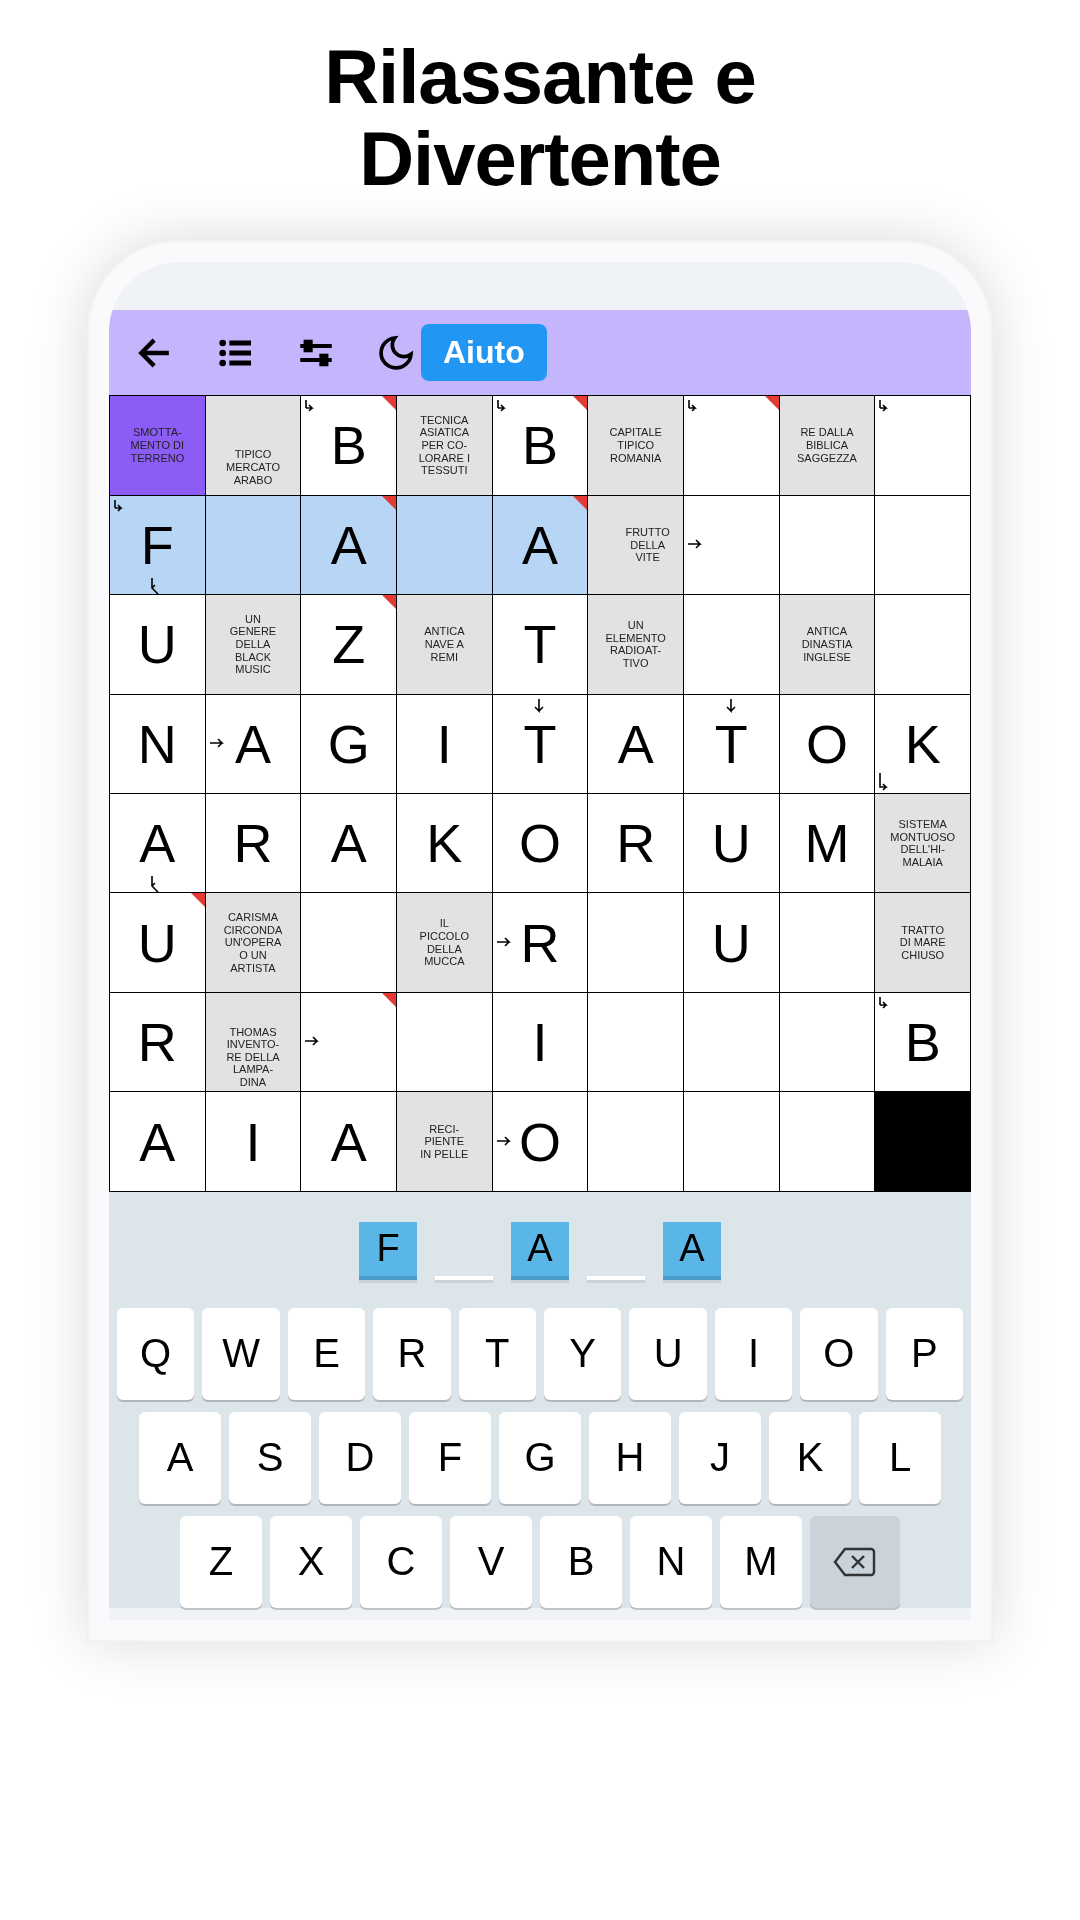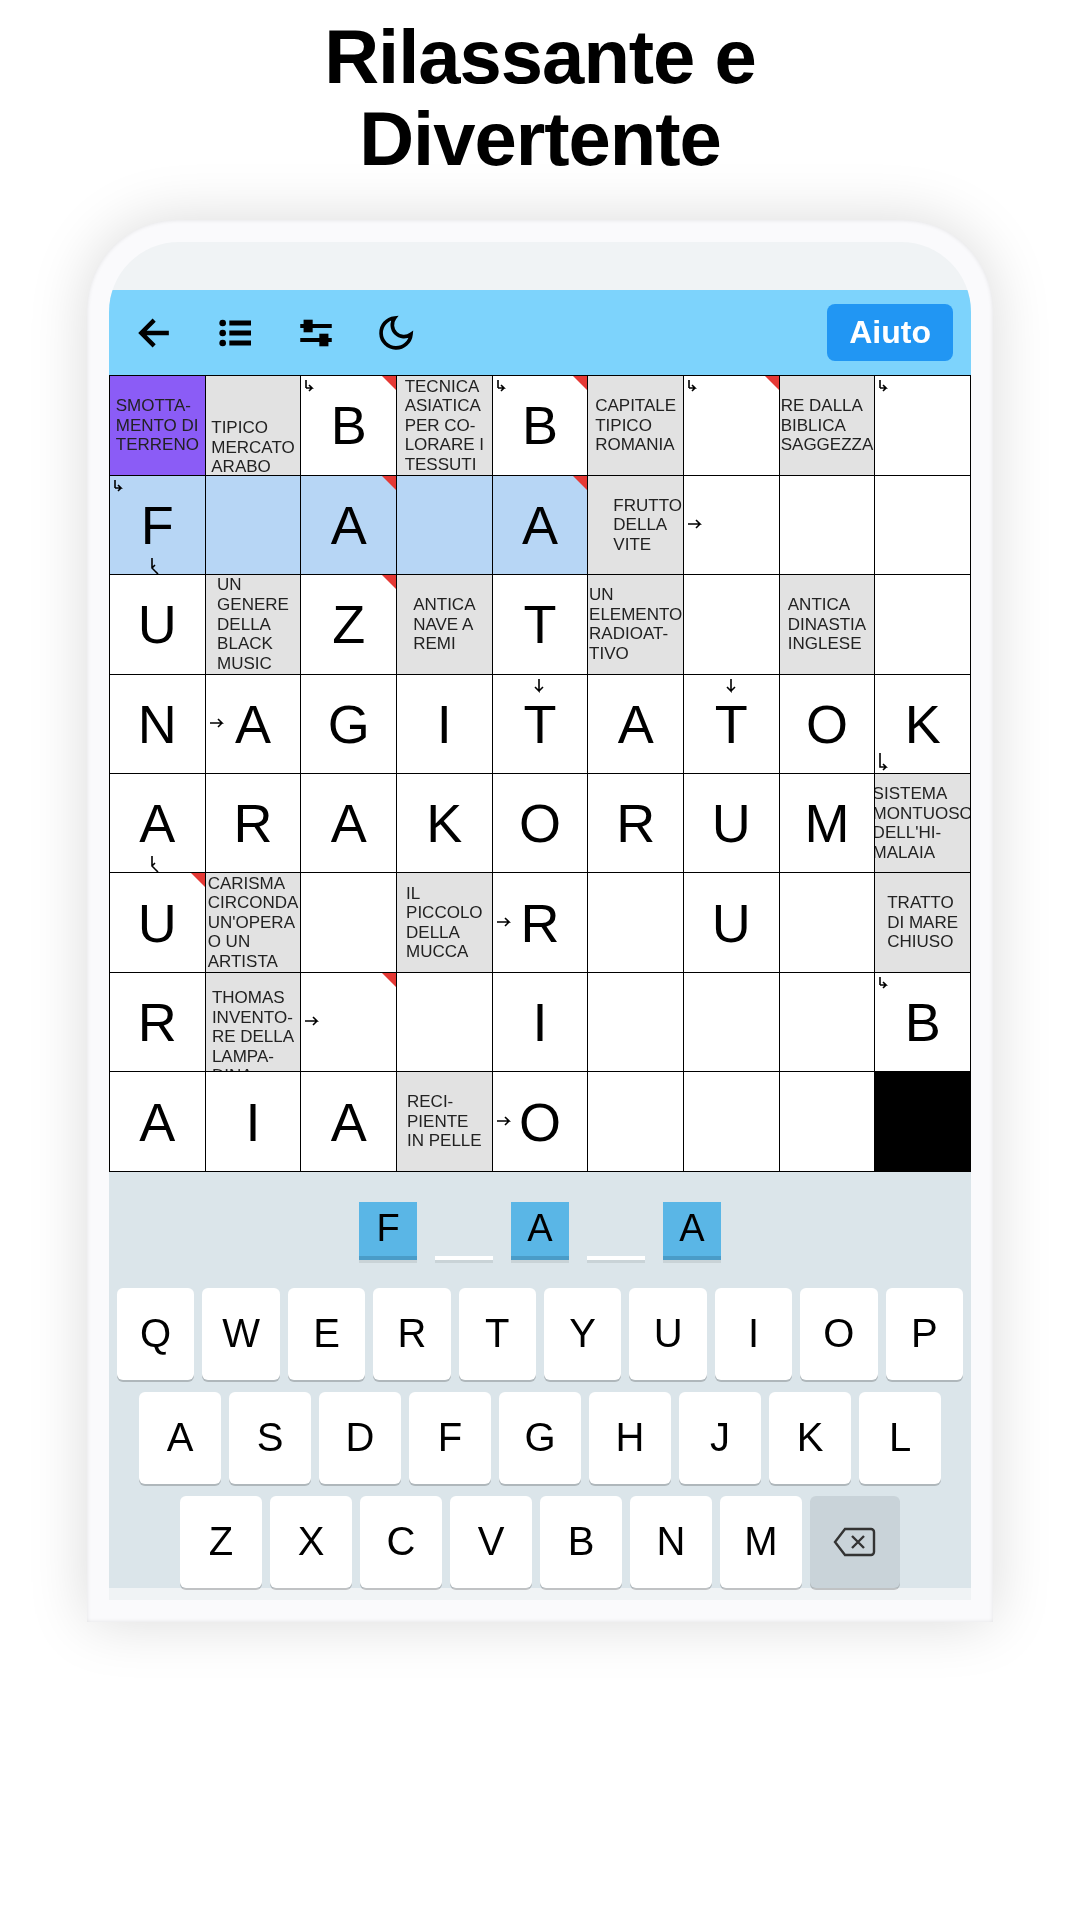--- a/index.html
+++ b/index.html
@@ -9,21 +9,21 @@
   width: 1080px;
   height: 1920px;
   overflow: hidden;
 }
 .headline {
   text-align: center;
   font-size: 76px;
   font-weight: 800;
   color: #000;
   line-height: 1.08;
-  padding: 16px 20px 40px;
+  padding: 36px 20px 40px;
   letter-spacing: -1px;
 }
 .phone-wrap {
   display: flex;
   justify-content: center;
 }
 .phone {
   width: 906px;
   background: #fafafc;
   border-radius: 90px 90px 0 0;
@@ -32,24 +32,23 @@
 }
 .phone-inner {
   background: #f0f3f5;
   border-radius: 70px 70px 0 0;
   padding-top: 48px;
   overflow: hidden;
 }
 .toolbar {
   display: flex;
   align-items: center;
-  justify-content: space-between;
+  justify-content: flex-start;
   padding: 14px 18px 14px 12px;
-  background: #7dd3fc;
-  gap: 24px;
+  background: #c4b5fd;
 }
 .toolbar-left { display: flex; align-items: center; gap: 30px; padding-left: 10px;}
 .icon-btn { width: 50px; height: 50px; display: flex; align-items: center; justify-content: center; cursor: pointer; }
 .help-btn {
   background: #2196f3;
   color: #fff;
   font-size: 32px;
   font-weight: 600;
   padding: 10px 22px;
   border-radius: 8px;
@@ -67,22 +66,23 @@
   background: #fff;
   position: relative;
   aspect-ratio: 1/1.04;
   display: flex;
   align-items: center;
   justify-content: center;
   overflow: hidden;
 }
 .cell.clue { background: #e2e2e2; }
 .cell.clue .clue-text {
-  font-size: 17px;
+  font-size: 11px;
   line-height: 1.15;
+  text-align: center;
   padding: 2px;
   color: #222;
   font-weight: 500;
 }
 .cell.selected { background: #8b5cf6; }
 .cell.hl { background: #b7d6f5; }
 .cell .letter {
   font-size: 54px;
   font-weight: 400;
   color: #000;

